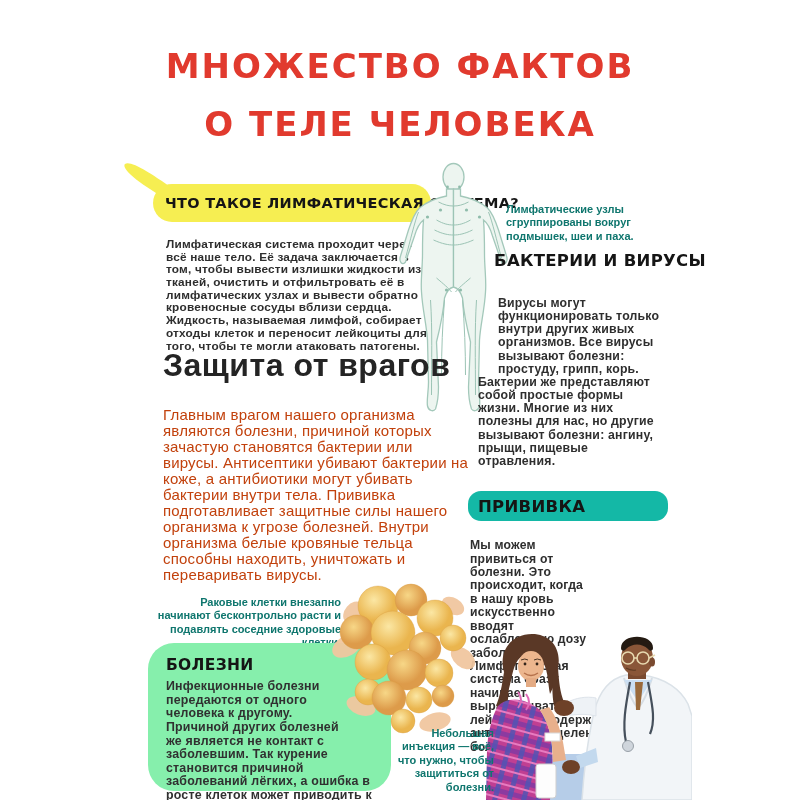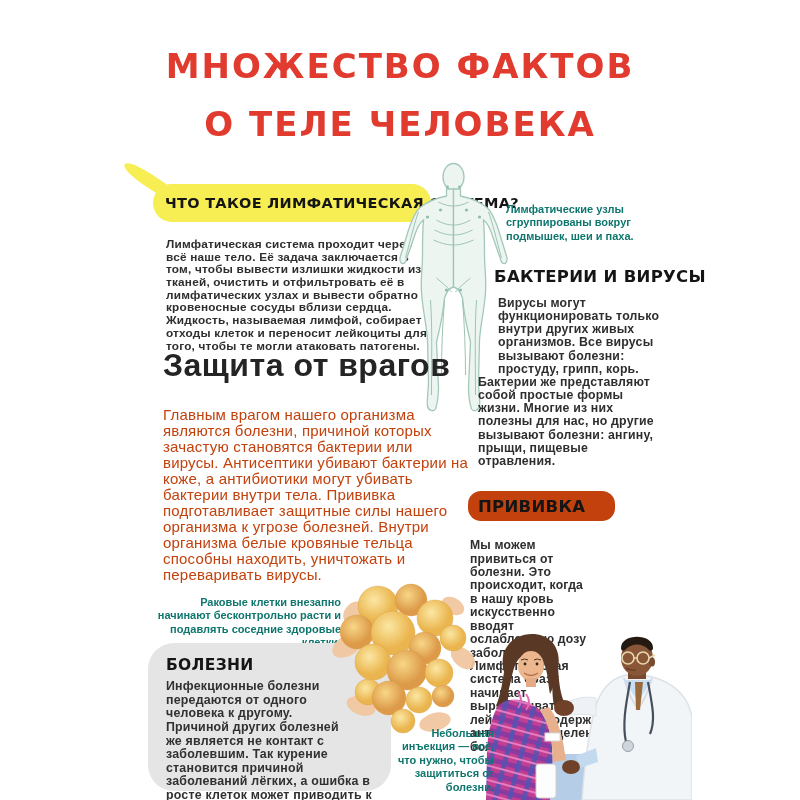--- a/index.html
+++ b/index.html
@@ -52,30 +52,30 @@
   
   .caption{
     position:absolute;font-size:11px;line-height:1.22;color:#0f766e;font-weight:700;
   }
   .cap-nodes{left:506px;top:192px;width:158px;text-align:left;}
   .cap-cancer{left:153px;top:585px;width:188px;text-align:right;}
   .cap-injection{left:388px;top:716px;width:106px;text-align:right;z-index:5;}
   
   .pink-box{
     position:absolute;left:148px;top:643px;width:243px;height:148px;
-    background:#e5e5e5;border-radius:26px;box-sizing:border-box;
+    background:#86efac;border-radius:26px;box-sizing:border-box;
     padding:13px 8px 0 18px;z-index:1;
   }
   .pink-box .hand-heading{font-size:15.5px;display:block;margin-bottom:6px;}
   .pink-box .box-par{
     font-weight:700;font-size:12.4px;line-height:1.1;color:#303030;letter-spacing:.2px;
   }
   .blue-pill{
-    position:absolute;left:468px;top:491px;width:147px;height:30px;
-    background:#c2410c;border-radius:13px;display:flex;align-items:center;
+    position:absolute;left:468px;top:491px;width:200px;height:30px;
+    background:#14b8a6;border-radius:13px;display:flex;align-items:center;
     padding:0 10px;box-sizing:border-box;
   }
   .blue-pill .hand-heading{font-size:16.5px;}
   
   .fig-body{position:absolute;left:386px;top:160px;width:136px;height:265px;}
   .fig-cells{position:absolute;left:323px;top:576px;width:160px;height:160px;z-index:3;}
   .fig-photo{position:absolute;left:474px;top:620px;width:218px;height:180px;z-index:2;}
   svg{display:block;width:100%;height:100%;}
 </style>
 </head>
@@ -131,21 +131,21 @@
         <circle cx="61" cy="27" r="1.4"></circle>
           <circle cx="73" cy="27" r="1.4"></circle>
         <circle cx="60" cy="130" r="1.6"></circle>
           <circle cx="74" cy="130" r="1.6"></circle>
       </g>
     </svg>
   </div>
 
   <p class="caption cap-nodes">Лимфатические узлы сгруппированы вокруг подмышек, шеи и паха.</p>
 
-  <div class="hand-heading bacteria-heading" style="position:absolute;margin-top:16px;">БАКТЕРИИ И ВИРУСЫ</div>
+  <div class="hand-heading bacteria-heading" style="position:absolute;">БАКТЕРИИ И ВИРУСЫ</div>
   <p class="bold-par p-bacteria"><span class="spacer-l"></span><span>Вирусы могут функционировать только внутри других живых организмов. Все вирусы вызывают болезни: простуду, грипп, корь. Бактерии же представляют собой простые формы жизни. Многие из них полезны для нас, но другие вызывают болезни: ангину, прыщи, пищевые отравления.</span></p>
 
   <div class="defense-heading">Защита от врагов</div>
   <p class="defense-body">Главным врагом нашего организма являются болезни, причиной которых зачастую становятся бактерии или вирусы. Антисептики убивают бактерии на коже, а антибиотики могут убивать бактерии внутри тела. Прививка подготавливает защитные силы нашего организма к угрозе болезней. Внутри организма белые кровяные тельца способны находить, уничтожать и переваривать вирусы.</p>
 
   <p class="caption cap-cancer">Раковые клетки внезапно начинают бесконтрольно расти и подавлять соседние здоровые клетки.</p>
 
   <div class="fig-cells">
     <svg viewBox="0 0 160 160">
       <defs>

